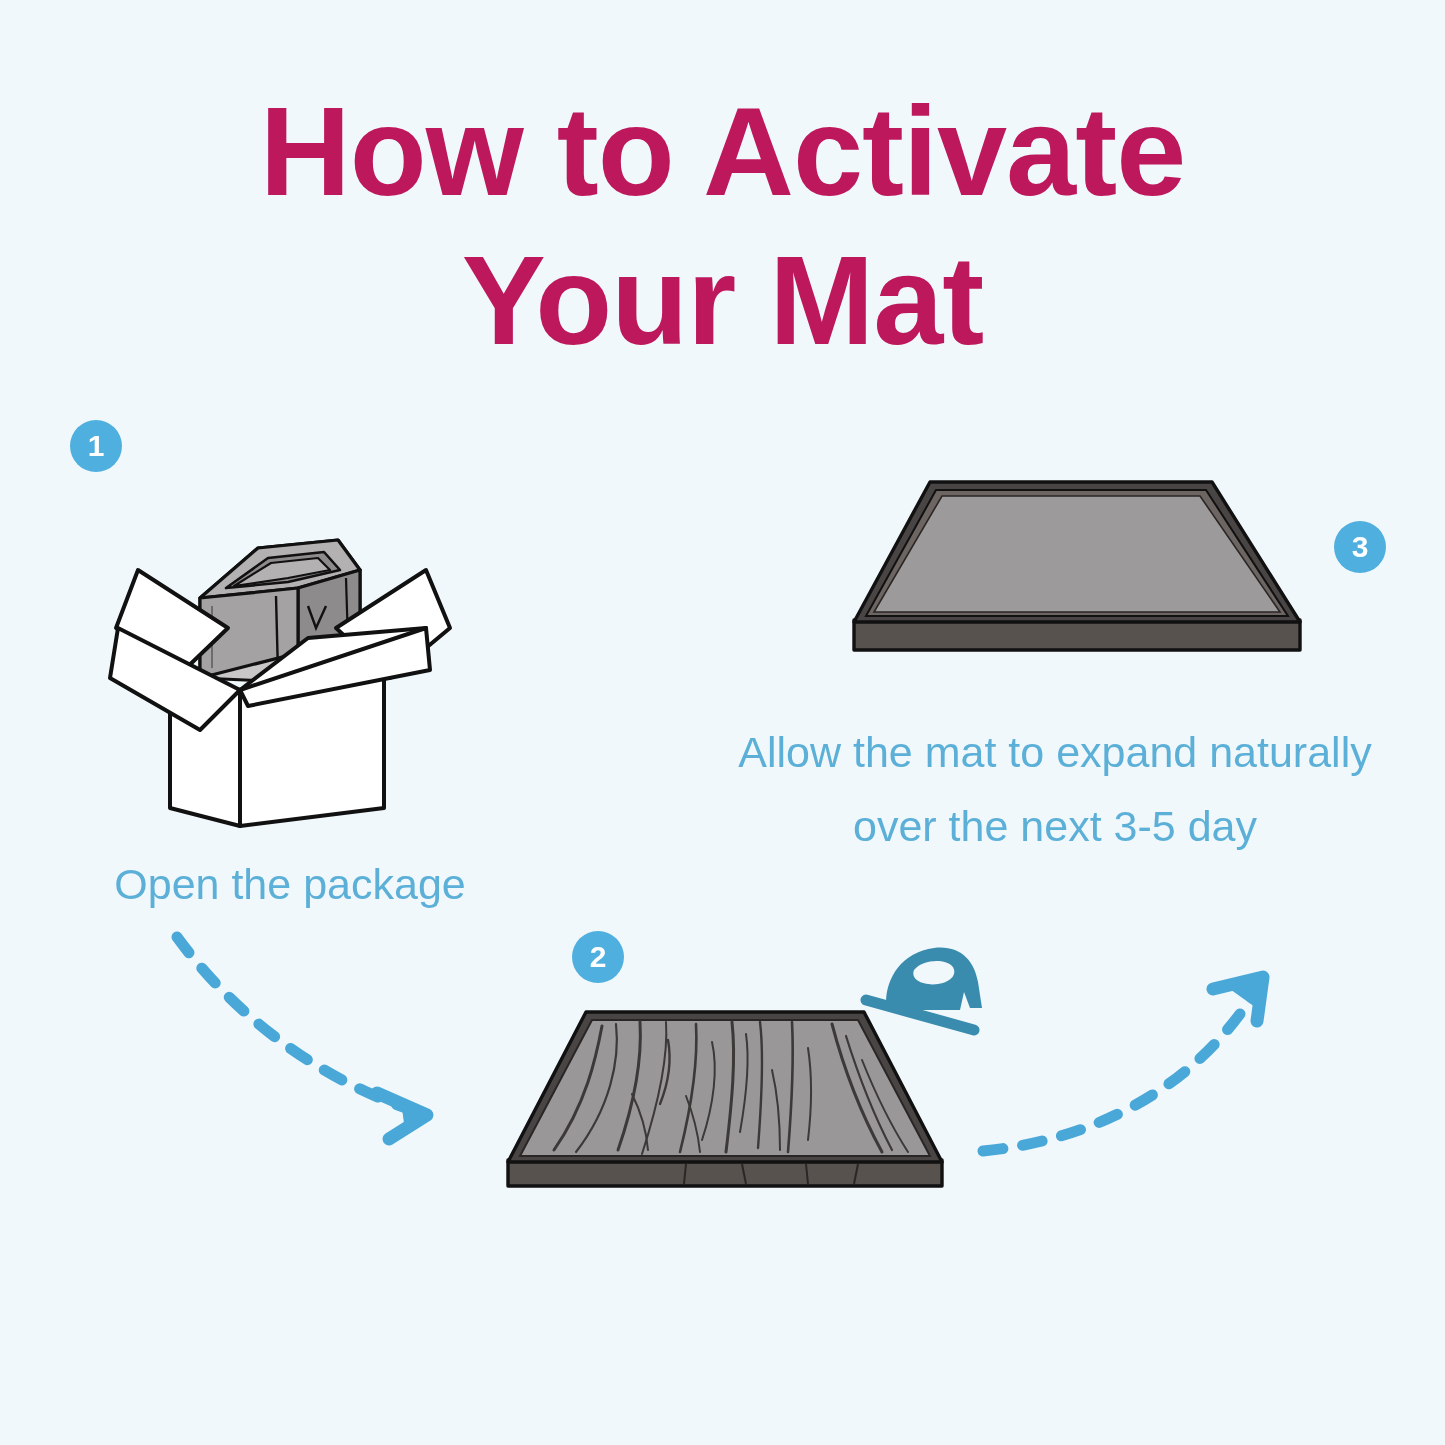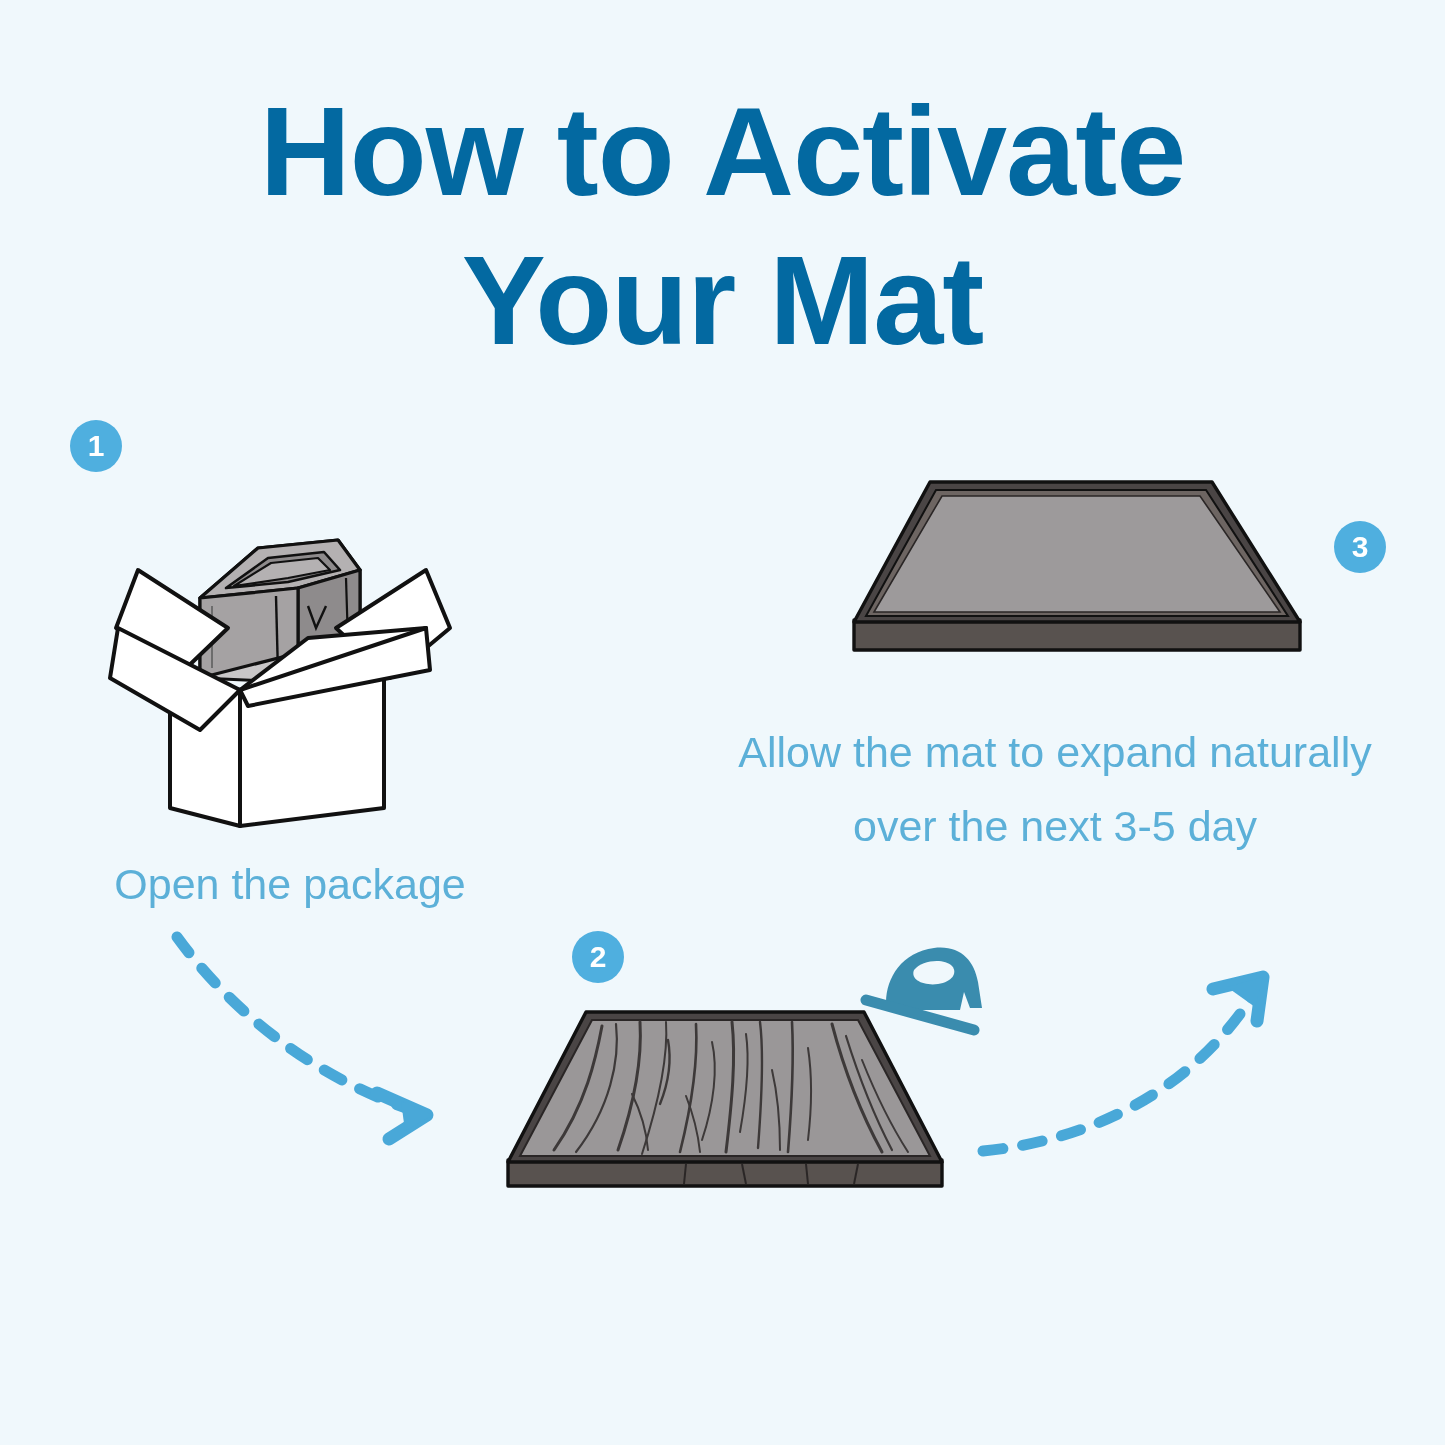--- a/index.html
+++ b/index.html
@@ -16,21 +16,21 @@
     font-family: "Liberation Sans", sans-serif;
   }
 
   
   .title {
     position: absolute;
     left: 0;
     top: 78px;
     width: 1445px;
     text-align: center;
-    color: #0369a1;
+    color: #be185d;
     font-family: "Liberation Sans", sans-serif;
     font-weight: bold;
     font-size: 126px;
     line-height: 1.18;
     letter-spacing: -1px;
   }
   .title .line2 { display: block; }
 
   
   .badge {

